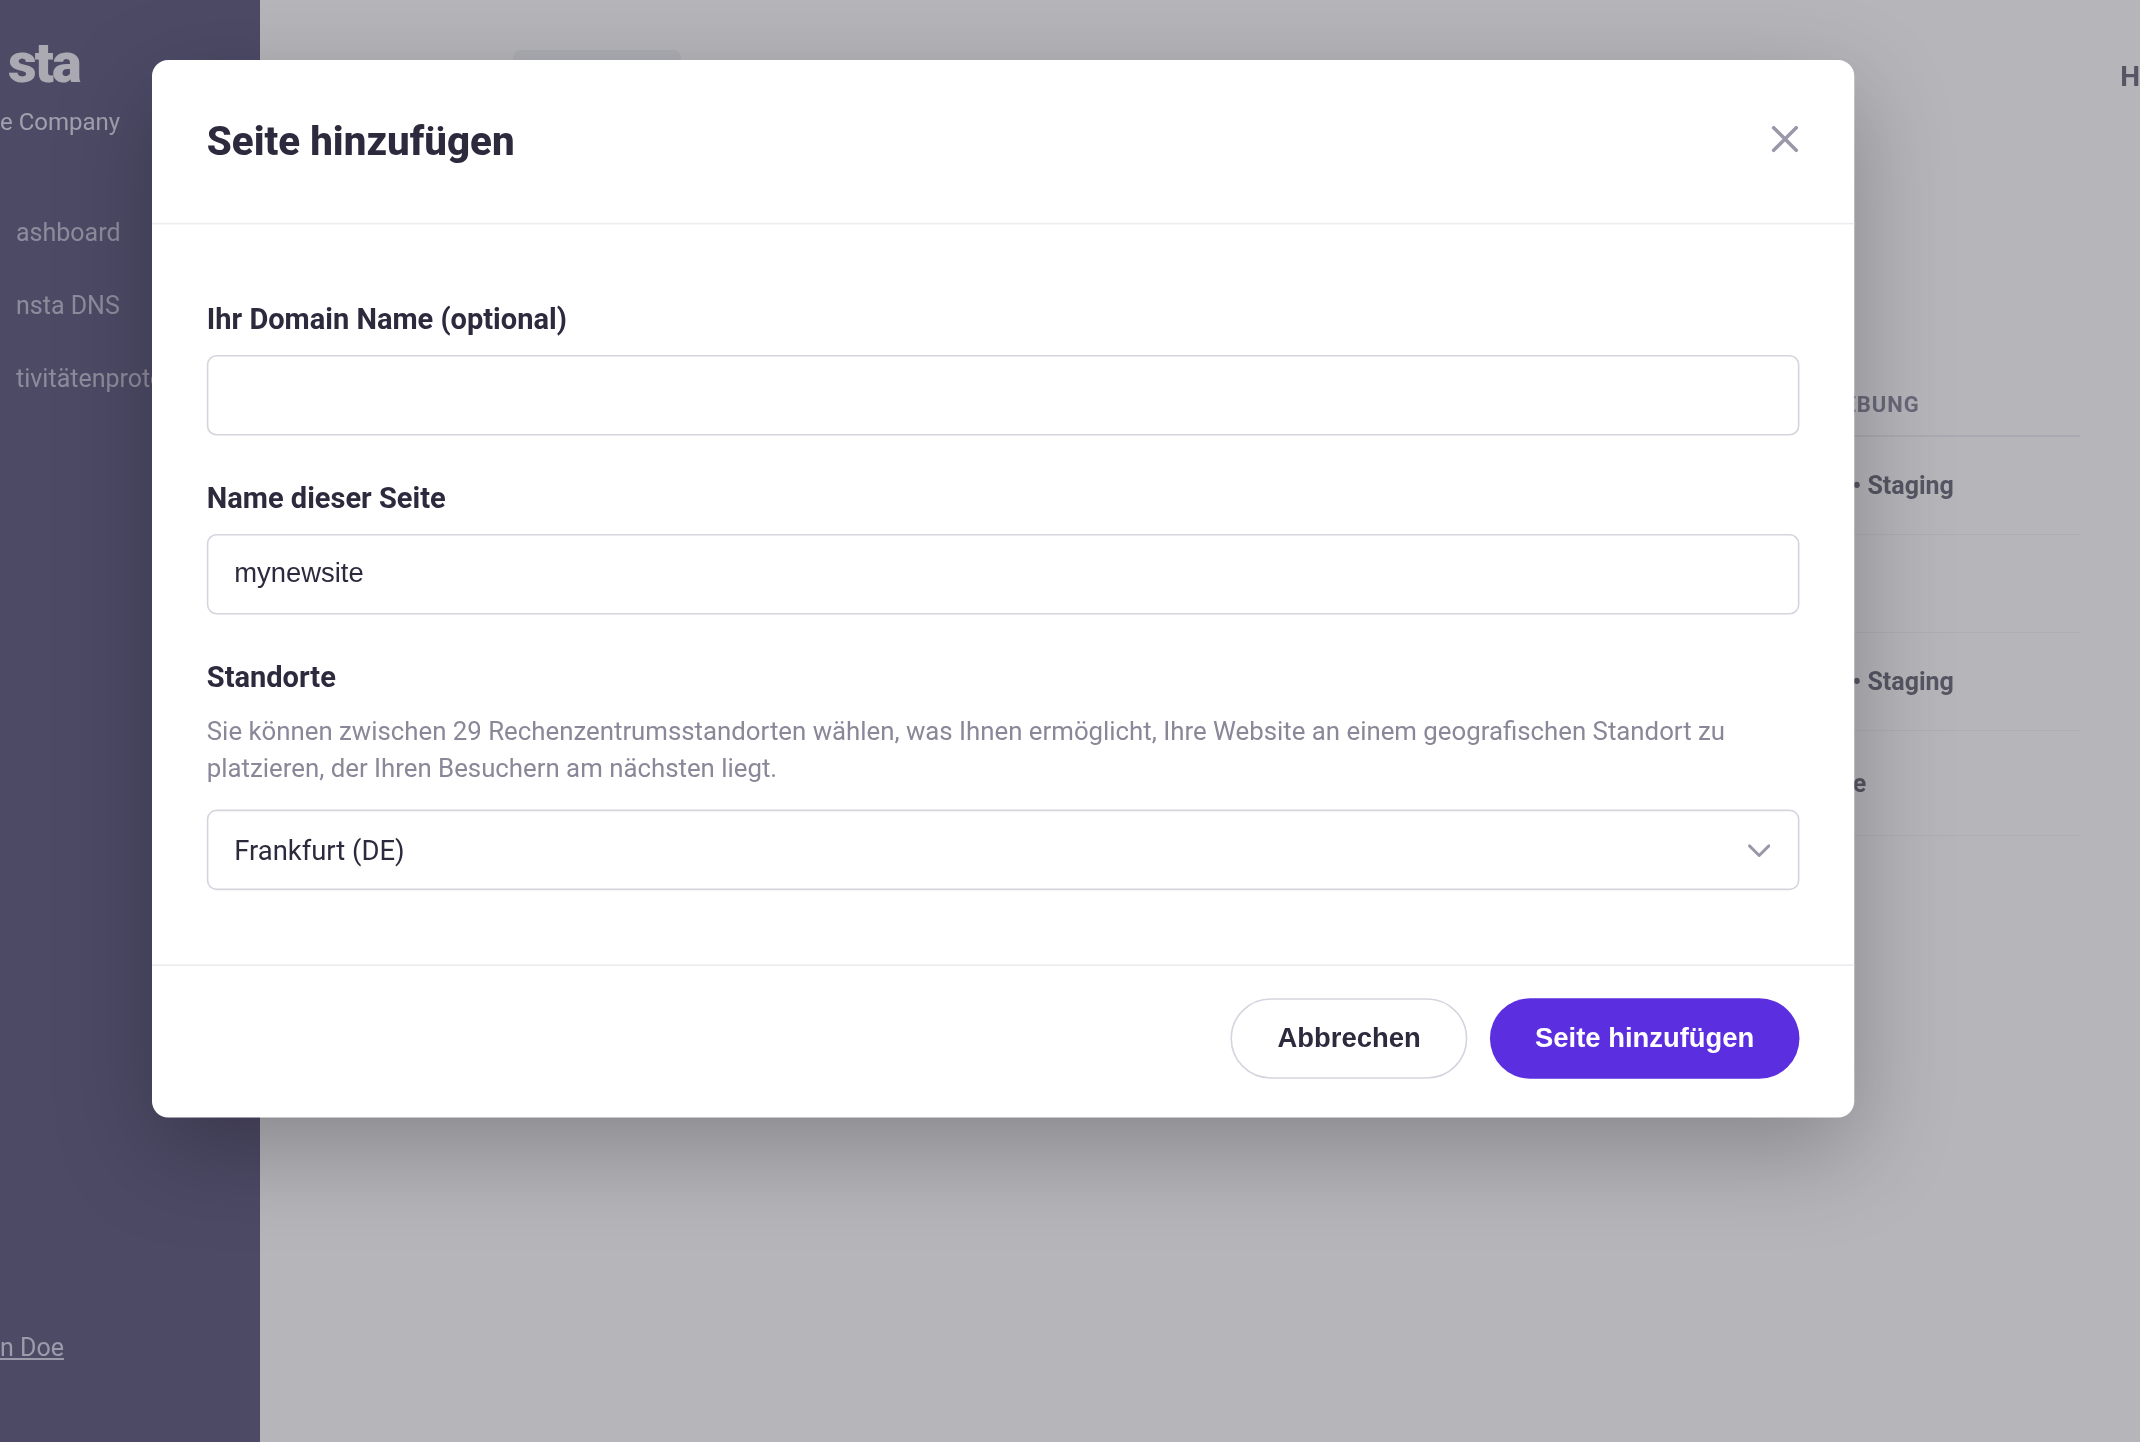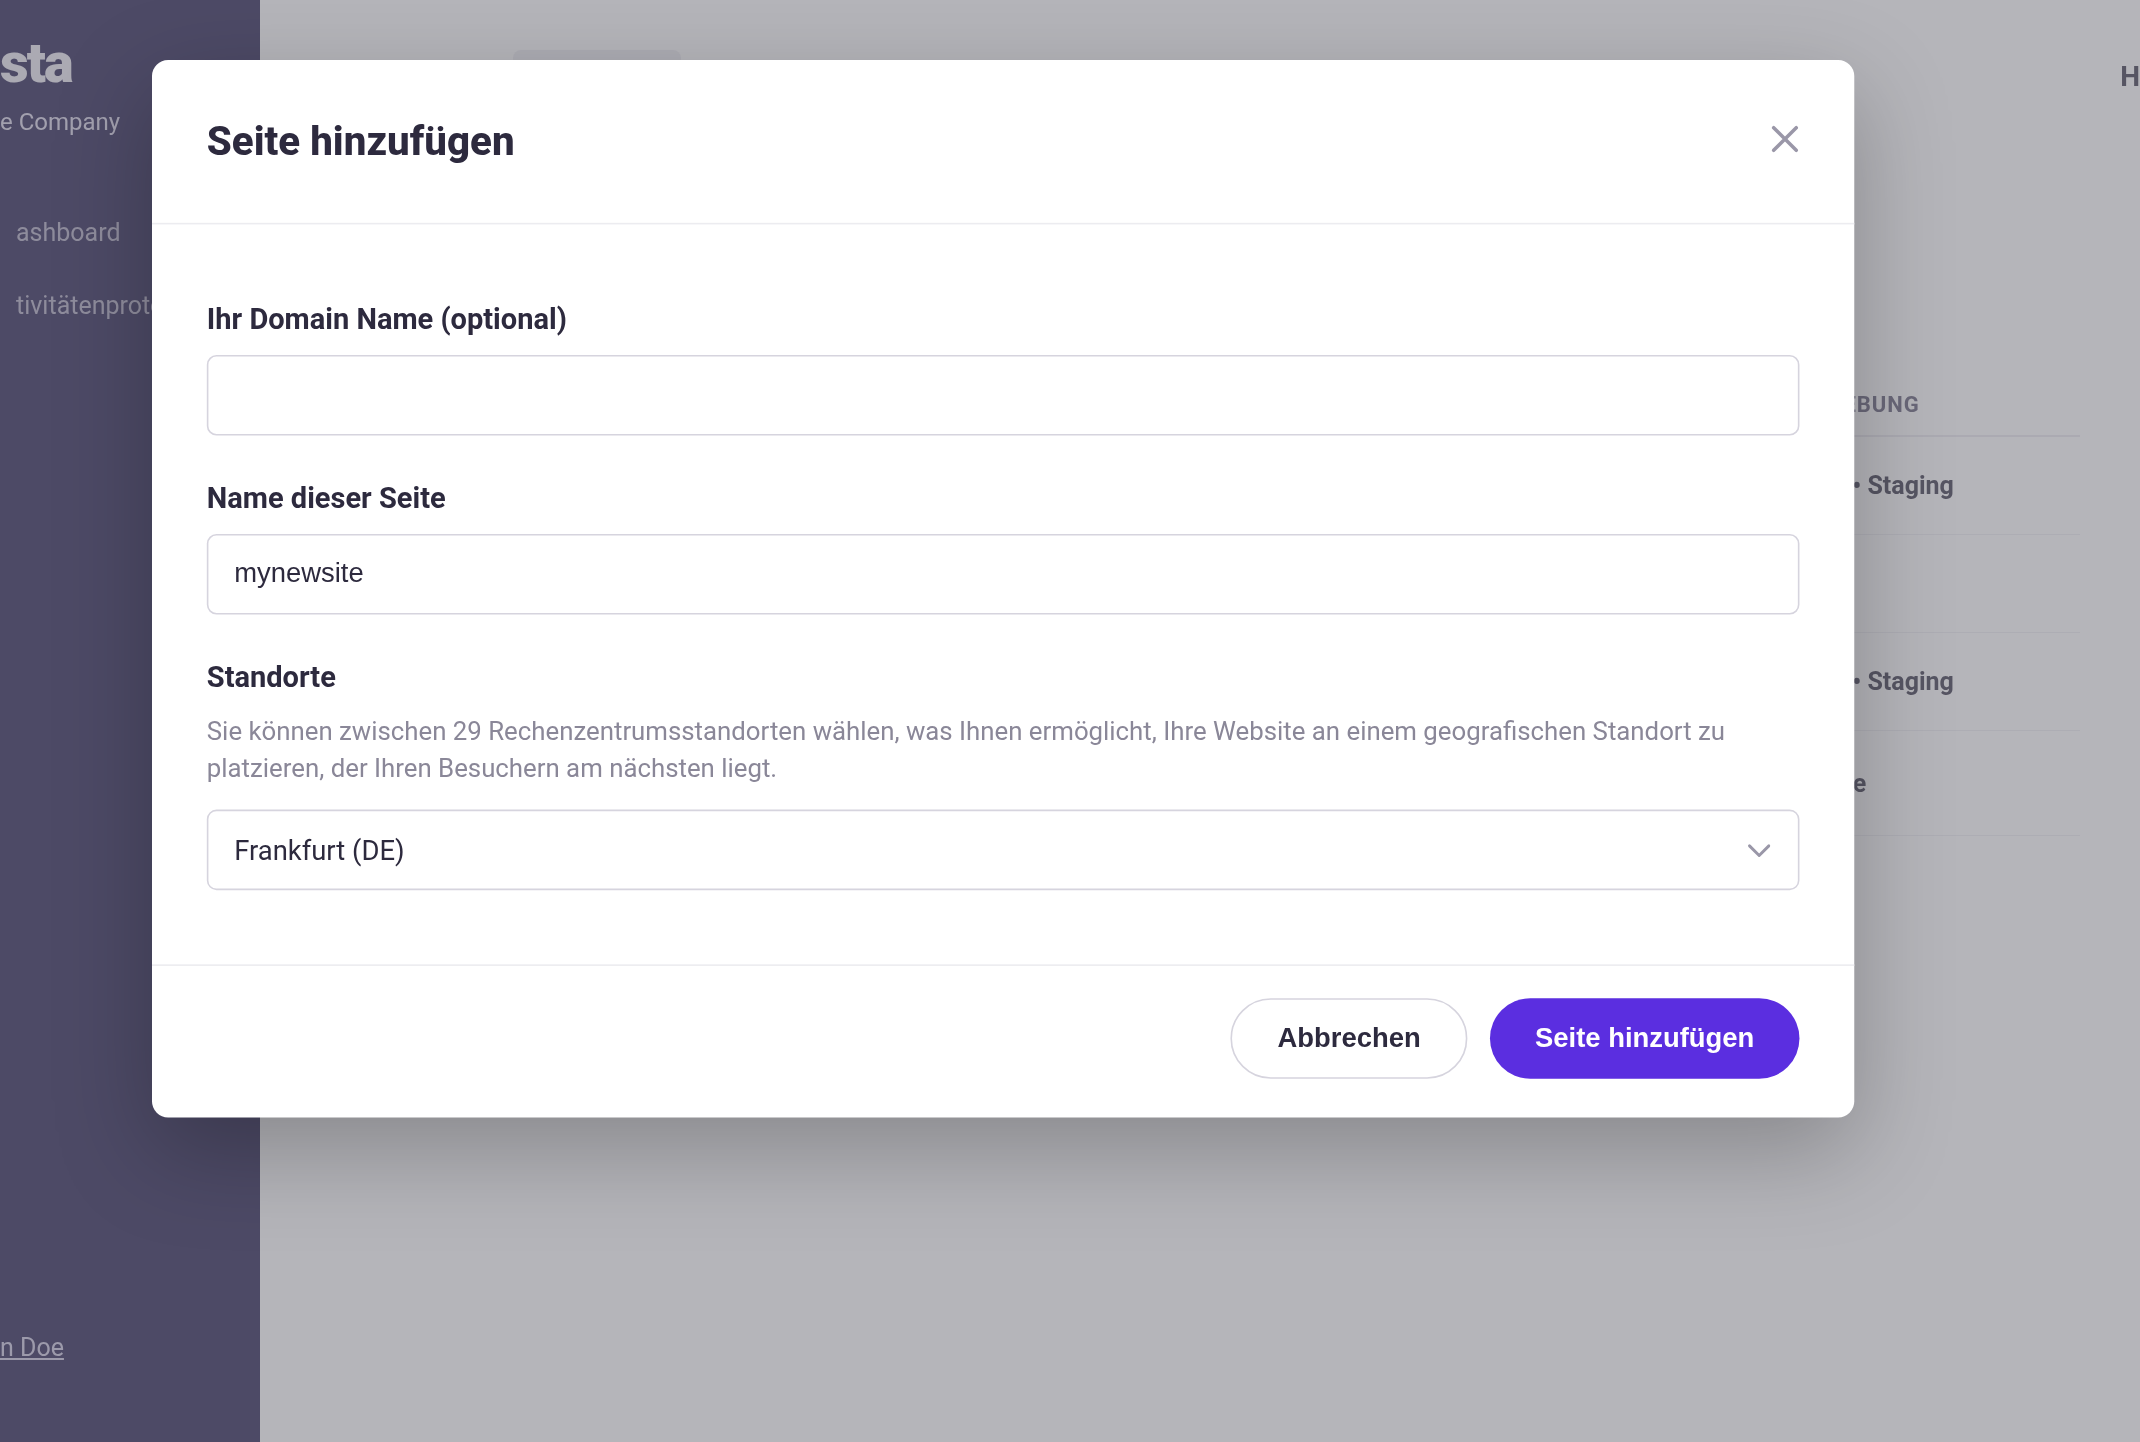--- a/index.html
+++ b/index.html
@@ -21,21 +21,21 @@
       height: 100%;
       background: #1a1345;
       color: #a8a4bd;
       padding-left: 280px;
       padding-top: 20px;
     }
     .logo {
       font-size: 56px;
       font-weight: 900;
       color: #e8e6f0;
-      padding: 10px 0 12px 0;
+      padding: 10px 0 12px 8px;
       letter-spacing: -2px;
     }
     .company {
       color: #d4d0e5;
       font-size: 24px;
       padding-bottom: 60px;
     }
     .nav-item {
       color: #a8a4bd;
       font-size: 25px;
@@ -242,20 +242,21 @@
       color: #fff;
     }
   </style>
 </head>
 <body>
 
 <div class="sidebar">
   <div class="logo">sta</div>
   <div class="company">e Company</div>
   <div class="nav-item">ashboard</div>
+  <div class="nav-item">nsta DNS</div>
   <div class="nav-item">tivitätenprotoko</div>
   <div class="user-footer">n Doe</div>
 </div>
 
 <div class="page-bg">
   <div class="page-header">
     <div class="page-title">Seiten</div>
     <div class="page-count">18 / 20</div>
   </div>
   <div class="bg-top-right">H</div>

